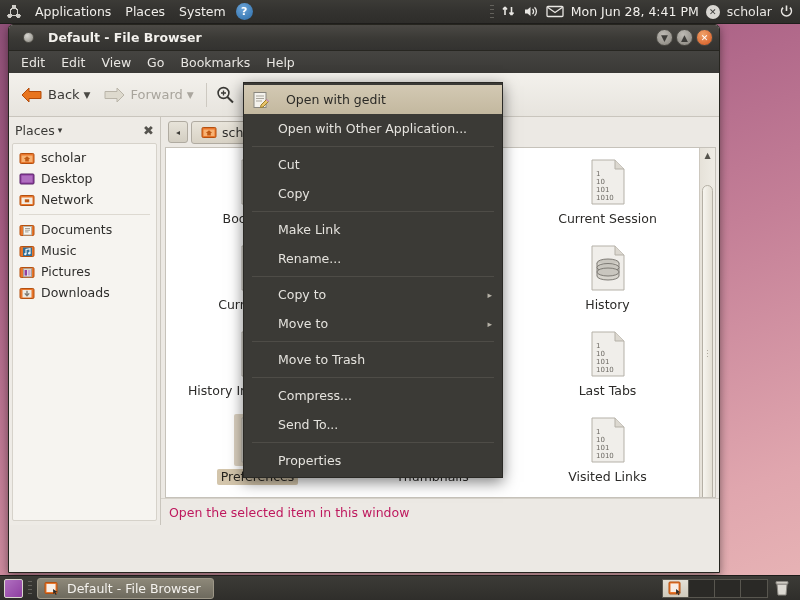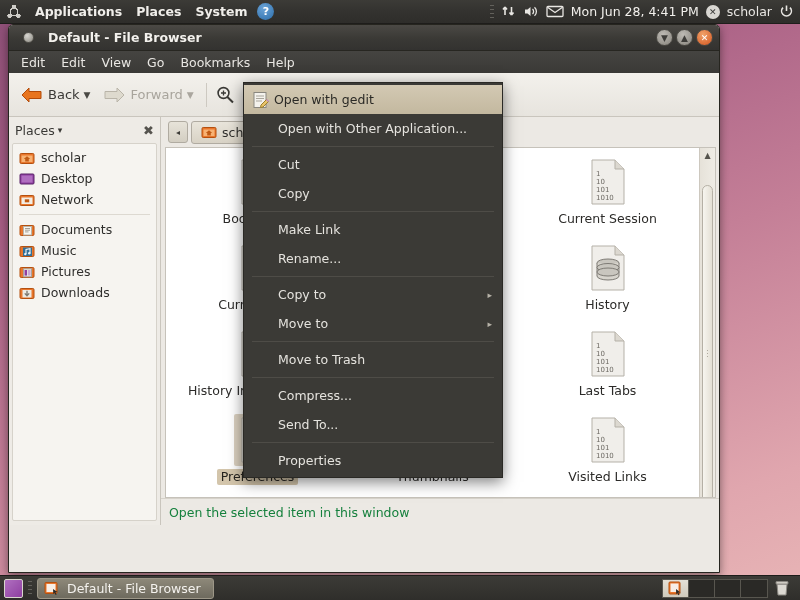--- a/index.html
+++ b/index.html
@@ -25,21 +25,21 @@
   }
   .ubuntu-logo {
     width: 16px; height: 16px; margin: 0 6px 0 6px;
     border-radius: 50%;
     background:
       radial-gradient(circle at 50% 50%, transparent 0 3px, #cfcdc8 3px 4.5px, transparent 4.5px),
       radial-gradient(circle at 50% 18%, #cfcdc8 0 2.3px, transparent 2.3px),
       radial-gradient(circle at 22% 74%, #cfcdc8 0 2.3px, transparent 2.3px),
       radial-gradient(circle at 78% 74%, #cfcdc8 0 2.3px, transparent 2.3px);
   }
-  .panel-menu { padding: 3px 7px; color: #f0eeea; cursor: default; font-weight: bold; }
+  .panel-menu { padding: 3px 7px; color: #f0eeea; cursor: default; }
   .help-badge {
     width: 17px; height: 17px; border-radius: 50%;
     background: radial-gradient(circle at 40% 30%, #6ba4d8, #2b6ca8);
     color: #fff; font-size: 11px; font-weight: bold;
     display: flex; align-items: center; justify-content: center;
     margin-left: 3px;
   }
   .panel-right { margin-left: auto; display: flex; align-items: center; gap: 7px; padding-right: 6px; }
   .panel-right .ind { color: #e8e6e2; display: flex; align-items: center; }
   .grip-dots {
@@ -200,35 +200,35 @@
     border-radius: 7px; border: 1px solid #b5b0a5;
     background: linear-gradient(90deg, #f7f5ef, #e4e0d5);
   }
   .vs-grip {
     position: absolute; left: 4px; right: 4px; top: 50%; height: 7px;
     background-image: repeating-linear-gradient(180deg, #b0aba0 0 1px, transparent 1px 3px);
   }
 
   .statusbar {
     height: 27px; display: flex; align-items: center; padding: 0 8px;
-    font-size: 12.5px; color: #15803d;
+    font-size: 12.5px; color: #be185d;
     background: #ece9e4; border-top: 1px solid #d6d2ca; text-align: center;
   }
 
   
   .ctxmenu {
     position: absolute; left: 243px; top: 82px; width: 260px;
     background: #3b3a36;
     border: 1px solid #2a2925;
     box-shadow: 0 4px 14px rgba(0,0,0,.5);
     padding: 2px 0;
     z-index: 40;
   }
   .ctx-item {
-    display: flex; align-items: center; gap: 4px;
+    display: flex; align-items: center; gap: 16px;
     height: 29px; padding: 0 10px 0 8px;
     color: #e5e3de; font-size: 12.5px; white-space: nowrap;
   }
   .ctx-item.highlight {
     background: linear-gradient(180deg, #d3c9b3 0%, #c3b89f 100%);
     color: #2b2a26;
   }
   .ctx-item .ctx-ico { width: 18px; height: 18px; flex: none; }
   .ctx-item .ctx-sub { margin-left: auto; font-size: 9px; color: #b6b2a8; }
   .ctx-sep { height: 1px; background: #4e4c47; margin: 3px 8px; }

